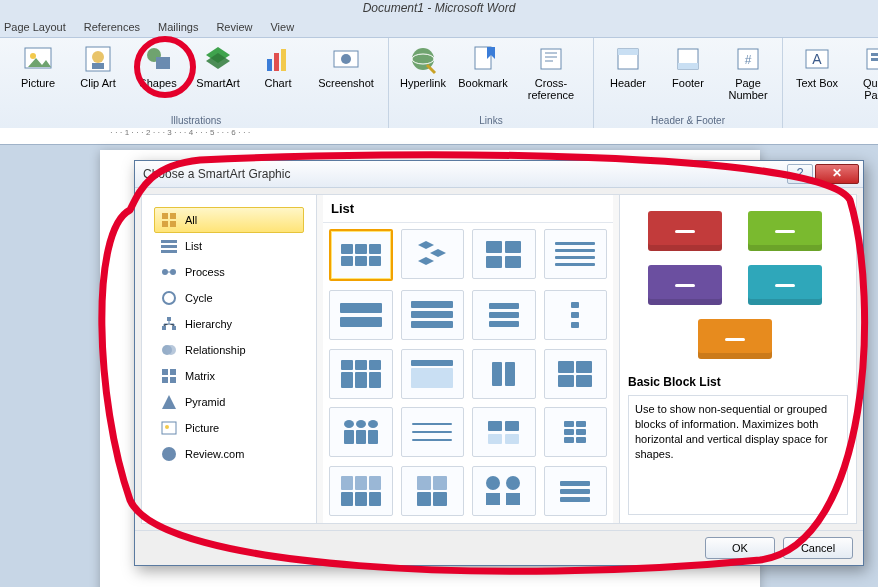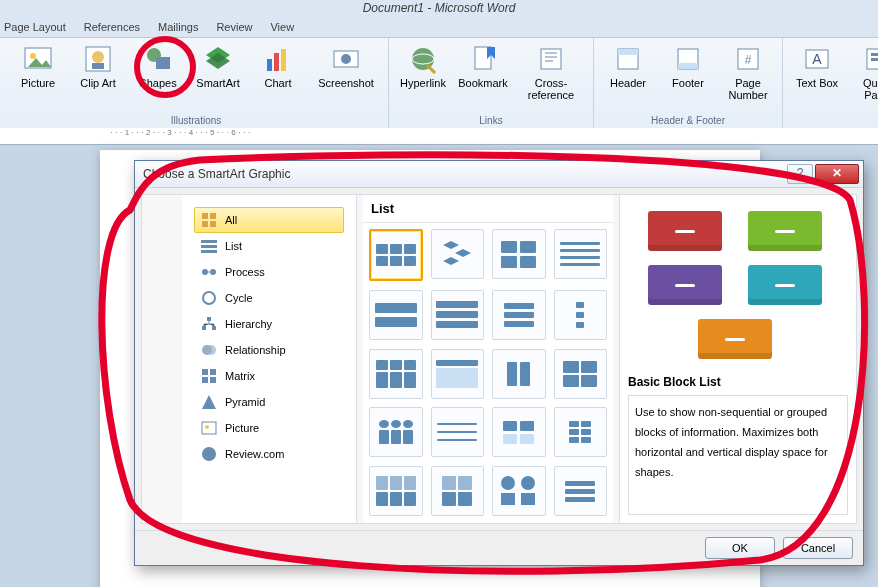--- a/index.html
+++ b/index.html
@@ -130,21 +130,20 @@
     margin:6px;
     gap:6px;
     background:#f7f7f7;
     border:1px solid #d6dde6;
   }
   .cat-list {
     width:150px;
     border-right:1px solid #d6dde6;
     background:#fff;
     padding:12px;
-    margin-left:40px;
   }
   .cat-item {
     display:flex; align-items:center; gap:8px;
     padding:4px 6px;
     border:1px solid transparent;
     border-radius:2px;
     cursor:default;
   }
   .cat-item.sel {
     background:linear-gradient(#fff6c7,#ffe477);
@@ -202,21 +201,21 @@
     border-radius:3px;
     box-shadow: inset 0 -6px 0 rgba(0,0,0,.12);
     display:flex; align-items:center; justify-content:center;
   }
   .blk::after{content:"";width:20px;height:3px;background:#fff;border-radius:2px;}
   .pv-title { font-weight:bold; font-size:12px; margin-bottom:6px; }
   .pv-desc {
     border:1px solid #d6dde6;
     padding:6px;
     font-size:11px;
-    line-height:20px;
+    line-height:15px;
     flex:1;
   }
   .dlg-buttons {
     height:34px;
     display:flex;
     justify-content:flex-end;
     align-items:center;
     gap:8px;
     padding-right:10px;
     background:#efefef;

